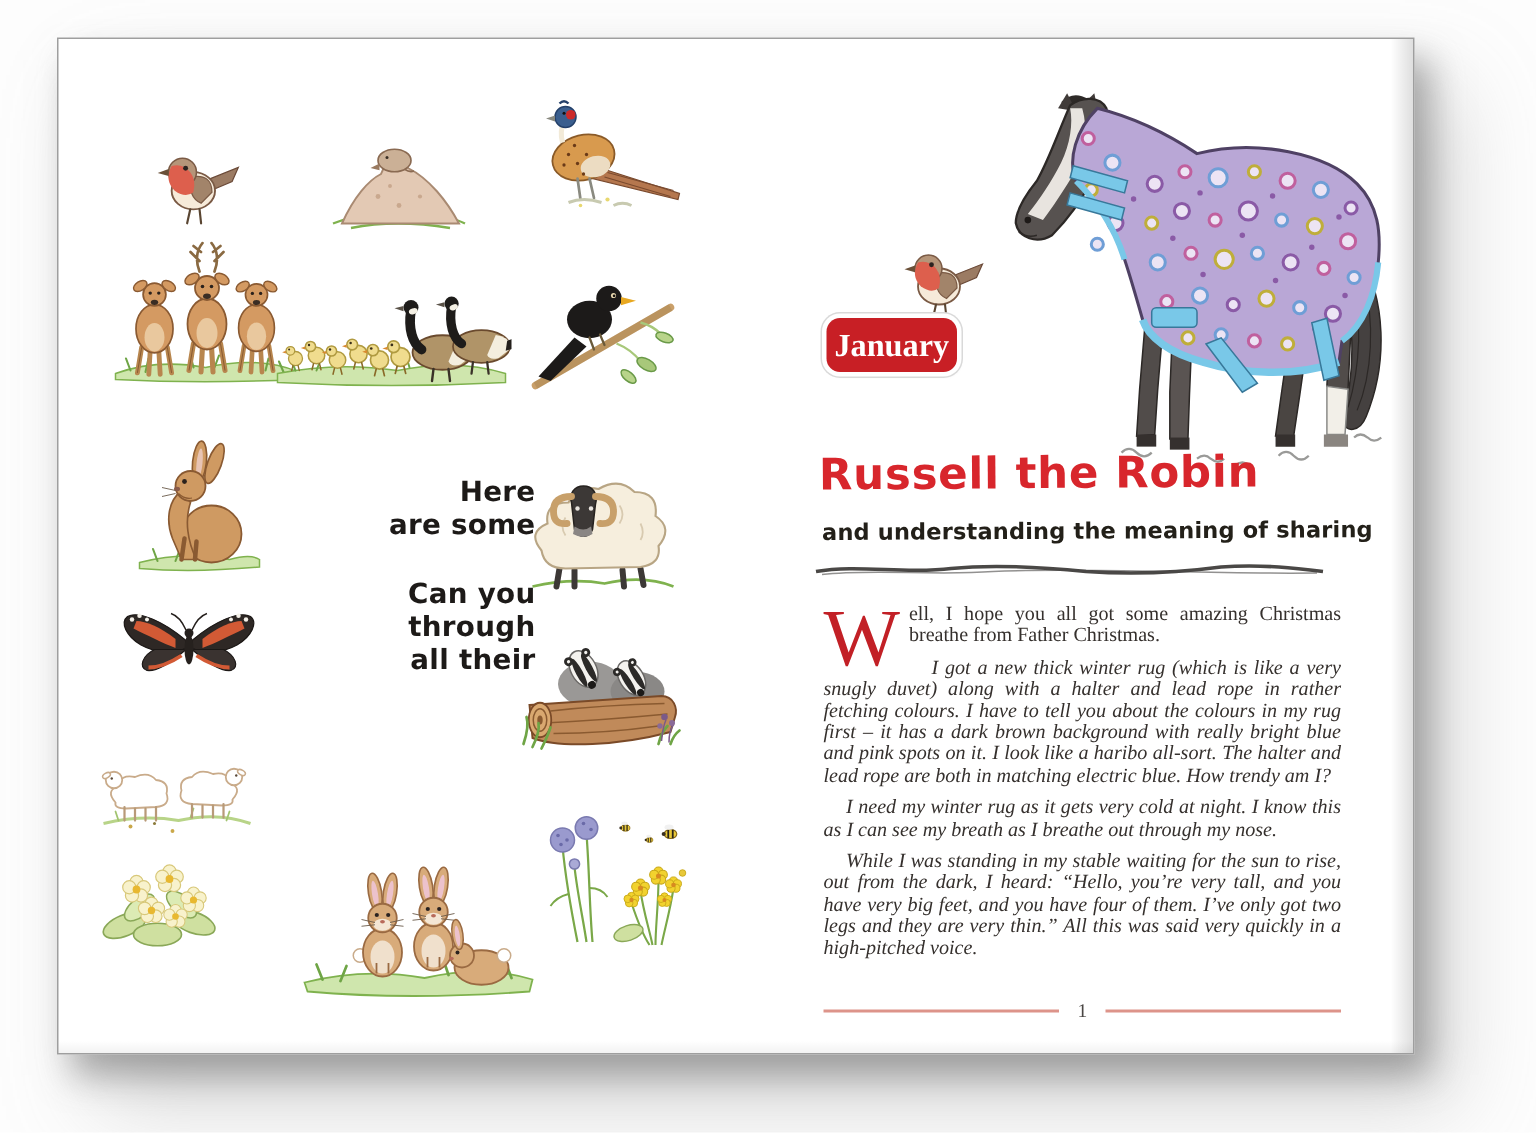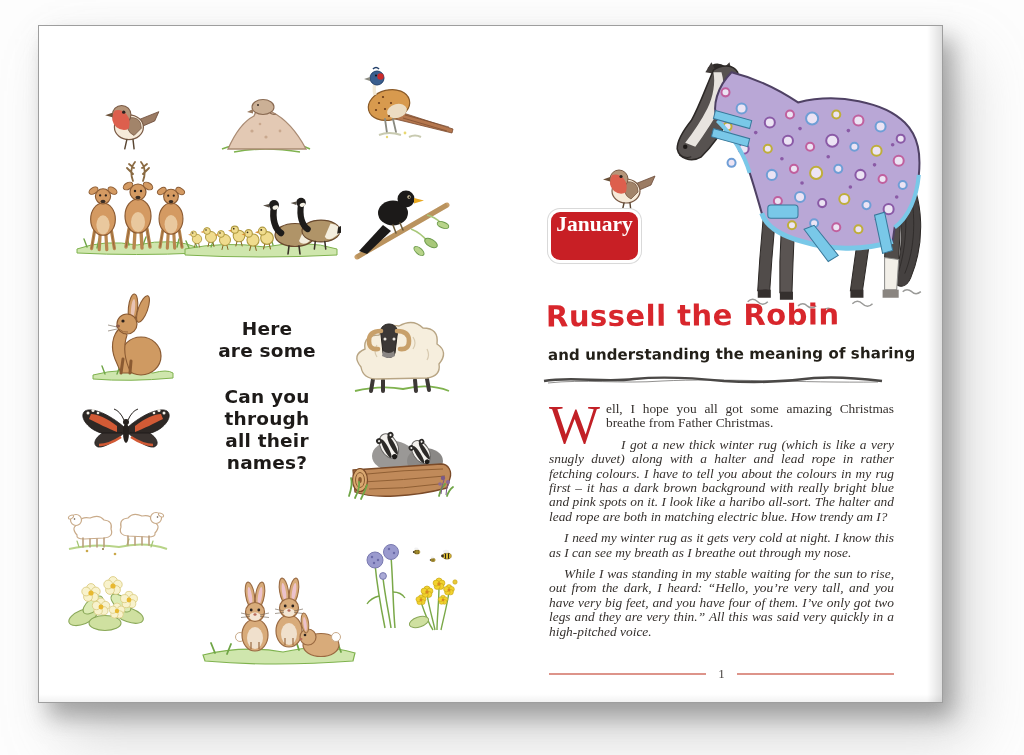--- a/index.html
+++ b/index.html
@@ -11,28 +11,28 @@
                      26px 34px 55px rgba(150,150,150,.35);}
   .layer{position:absolute;inset:0;}
   .edge-shade{position:absolute;right:0;top:0;bottom:0;width:15px;
           background:linear-gradient(to right,rgba(0,0,0,0),rgba(0,0,0,.13));}
   .bottom-shade{position:absolute;left:0;right:0;bottom:0;height:8px;
           background:linear-gradient(to bottom,rgba(0,0,0,0),rgba(0,0,0,.05));}
   .ill{position:absolute;}
   .ill svg{display:block;width:100%;height:100%;}
 
   
-  .caption{position:absolute;left:138px;top:292px;width:180px;text-align:center;
+  .caption{position:absolute;left:138px;top:292px;width:180px;text-align:right;
            font-family:"DejaVu Sans",sans-serif;font-weight:600;
            font-size:18.5px;line-height:22px;color:#1d1a18;letter-spacing:.2px;}
   .caption .gap{height:24px;}
 
   
-  .month-badge{position:absolute;left:512px;top:186px;width:87px;height:48px;
-           background:#c81f25;border-radius:9px;display:flex;
+  .month-badge{position:absolute;left:512px;top:186px;width:87px;height:36px;
+           background:#c81f25;border-radius:9px;display:flex;align-items:center;
            justify-content:center;color:#ffffff;font-family:"Liberation Serif",serif;
            font-weight:700;font-size:21.5px;
            box-shadow:0 0 0 3px #ffffff,0 0 0 4px #d9d9d9,1px 2px 3px rgba(0,0,0,.18);}
   .title{position:absolute;left:507px;top:272px;width:400px;
            font-family:"DejaVu Sans",sans-serif;font-weight:700;font-size:29px;
            color:#d8262c;letter-spacing:.5px;transform:rotate(-.4deg);}
   .subtitle{position:absolute;left:509px;top:319px;width:380px;
            font-family:"DejaVu Sans",sans-serif;font-weight:600;font-size:15px;
            color:#232019;letter-spacing:.1px;transform:rotate(-.3deg);}
   .squiggle{position:absolute;left:503px;top:347px;width:342px;height:14px;}
@@ -399,21 +399,20 @@
     </svg>
    </div>
 
    <div class="caption">
      <div>Here</div>
      <div>are some</div>
      <div class="gap"></div>
      <div>Can you</div>
      <div>through</div>
      <div>all their</div>
-     <div>names?</div>
    </div>
   </div>
 
   <div class="layer">
 
    <div class="ill" style="left:612px;top:36px;width:292px;height:252px">
     <svg viewBox="0 0 290 250">
 
       <path d="M96 238 q5 -5 10 0 q5 5 10 0 M146 242 q5 -4 9 0 q5 4 9 0 M200 240 q5 -5 10 0 q5 5 10 0 M250 228 q4 -4 9 0 q4 4 9 0 M172 246 q4 -3 8 0" stroke="#9a9a98" stroke-width="1.5" fill="none"></path>
 

